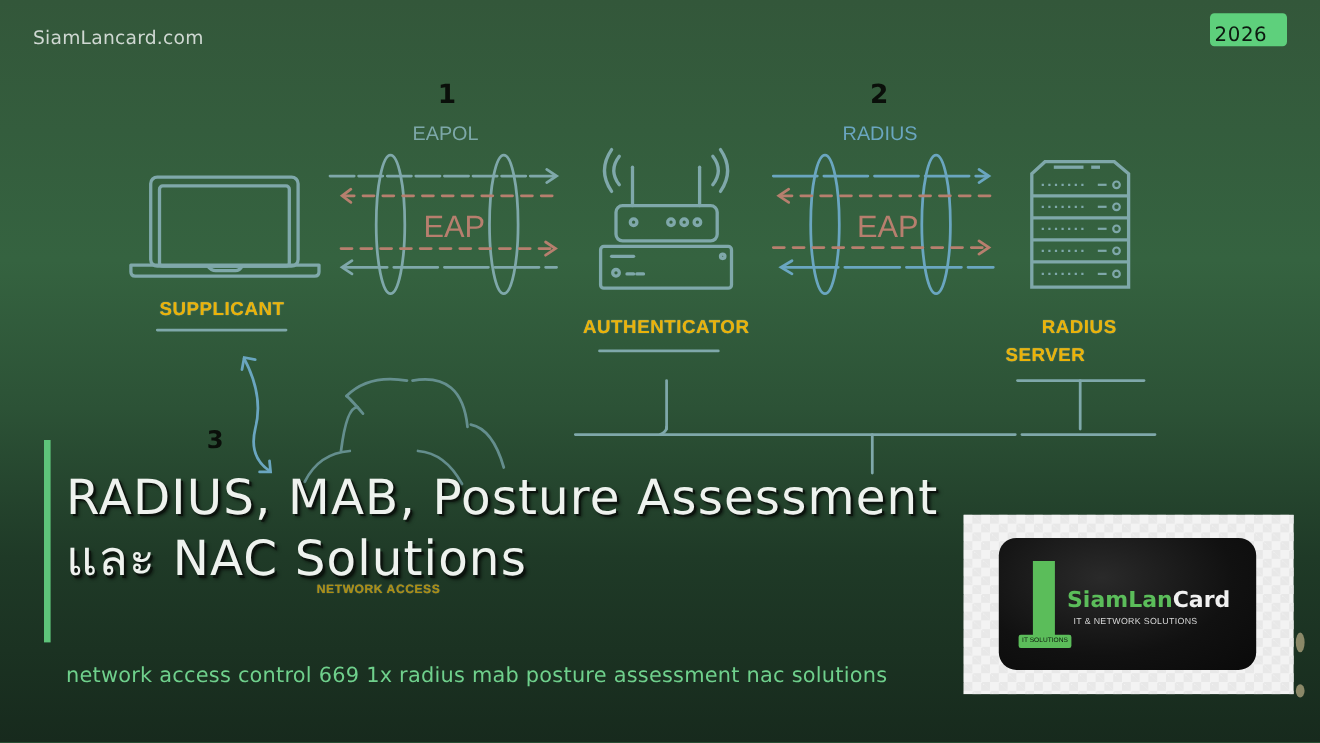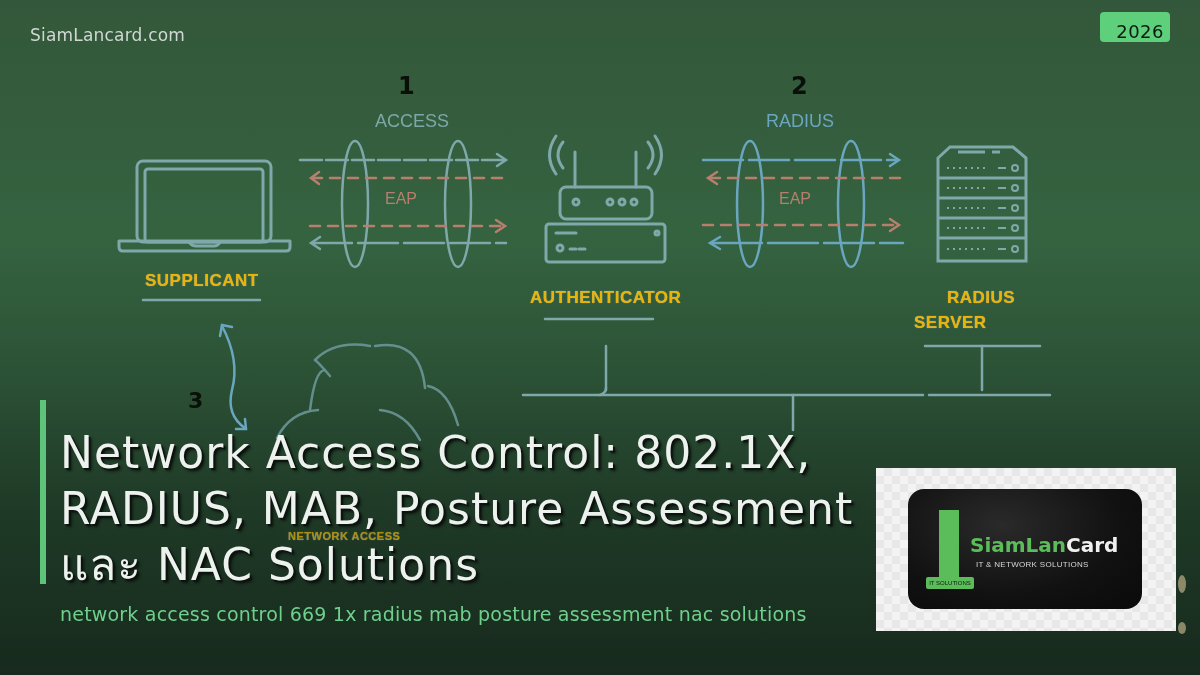--- a/index.html
+++ b/index.html
@@ -4,27 +4,27 @@
 <style>
   html, body { margin:0; padding:0; }
   body { width:1200px; height:675px; overflow:hidden; position:relative;
          font-family:"DejaVu Sans", sans-serif; background:#2f5a3a; }
   .bg { position:absolute; inset:0;
         background: linear-gradient(180deg, #33573a 0%, #356340 35%, #2c5236 55%, #1f3a27 75%, #172a1d 100%); }
   .site { position:absolute; left:30px; top:25px; color:#cfd8d2; font-size:17px;
           font-family:"DejaVu Sans", sans-serif; letter-spacing:0.2px; }
   .year { position:absolute; left:1100px; top:12px; width:70px; height:30px; background:#5ed07c;
           border-radius:4px; color:#0d1a10; font-size:18px; text-align:right; line-height:40px;
-          padding-right:6px; box-sizing:border-box; overflow:hidden; font-family:"DejaVu Sans", sans-serif; letter-spacing:0.5px; }
+          padding-right:18px; box-sizing:border-box; overflow:hidden; font-family:"DejaVu Sans", sans-serif; letter-spacing:0.5px; }
   svg.diagram { position:absolute; left:0; top:0; }
   .lbl { position:absolute; color:#7da8a9; font-size:18px; font-family:"Liberation Sans", sans-serif; }
   .num { position:absolute; color:#0a0f0a; font-weight:bold; font-size:24px; font-family:"DejaVu Sans", sans-serif; }
   .role { position:absolute; color:#eab308; font-weight:bold; font-size:17px; font-family:"Liberation Sans", sans-serif;
           letter-spacing:0.5px; text-shadow:0 0 1px #a0b8b0; }
-  .eap { position:absolute; color:#b77f6e; font-size:16px; font-family:"Liberation Sans", sans-serif; }
+  .eap { position:absolute; color:#b77f6e; font-size:28px; font-family:"Liberation Sans", sans-serif; }
   .accent { position:absolute; left:40px; top:400px; width:6px; height:184px; background:#5ec47a; }
   .title { position:absolute; left:60px; top:425px; width:800px; color:#eef2ee; font-size:44px; line-height:56px;
            font-family:"DejaVu Sans", sans-serif; letter-spacing:1px;
            text-shadow: 2px 2px 0 #0c140e, 3px 3px 3px rgba(0,0,0,0.6); }
   .title div { white-space:nowrap; }
   .subtitle { position:absolute; left:60px; top:603px; color:#6fd08c; font-size:19px;
               font-family:"DejaVu Sans", sans-serif; letter-spacing:0.2px; }
   .logo-frame { position:absolute; left:876px; top:468px; width:300px; height:163px;
                 background-color:#f3f3f3;
                 background-image: linear-gradient(45deg,#e8e8e8 25%,transparent 25%,transparent 75%,#e8e8e8 75%),
@@ -158,34 +158,33 @@
   </g>
 </svg>
 
 <div class="site">SiamLancard.com</div>
 <div class="year">2026</div>
 
 <div class="num" style="left:398px;top:72px;">1</div>
 <div class="num" style="left:791px;top:72px;">2</div>
 <div class="num" style="left:188px;top:388px;font-size:22px;">3</div>
 
-<div class="lbl" style="left:375px;top:111px;">ACCESS</div>
+<div class="lbl" style="left:375px;top:111px;">EAPOL</div>
 <div class="lbl" style="left:766px;top:111px;color:#6aa6c0;">RADIUS</div>
 <div class="eap" style="left:385px;top:190px;">EAP</div>
 <div class="eap" style="left:779px;top:190px;">EAP</div>
 
 <div class="role" style="left:145px;top:271px;">SUPPLICANT</div>
 <div class="role" style="left:530px;top:288px;">AUTHENTICATOR</div>
 <div class="role" style="left:947px;top:288px;">RADIUS</div>
 <div class="role" style="left:914px;top:313px;text-align:center;">SERVER</div>
 <div class="role" style="left:288px;top:530px;font-size:11px;opacity:0.7;">NETWORK ACCESS</div>
 
 <div class="accent"></div>
 <div class="title">
-  <div>Network Access Control: 802.1X,</div>
   <div>RADIUS, MAB, Posture Assessment</div>
   <div>และ NAC Solutions</div>
 </div>
 <div class="subtitle">network access control 669 1x radius mab posture assessment nac solutions</div>
 
 <div class="edge-dot" style="top:575px;"></div>
 <div class="edge-dot" style="top:622px;height:12px;"></div>
 
 <div class="logo-frame">
   <div class="card">

